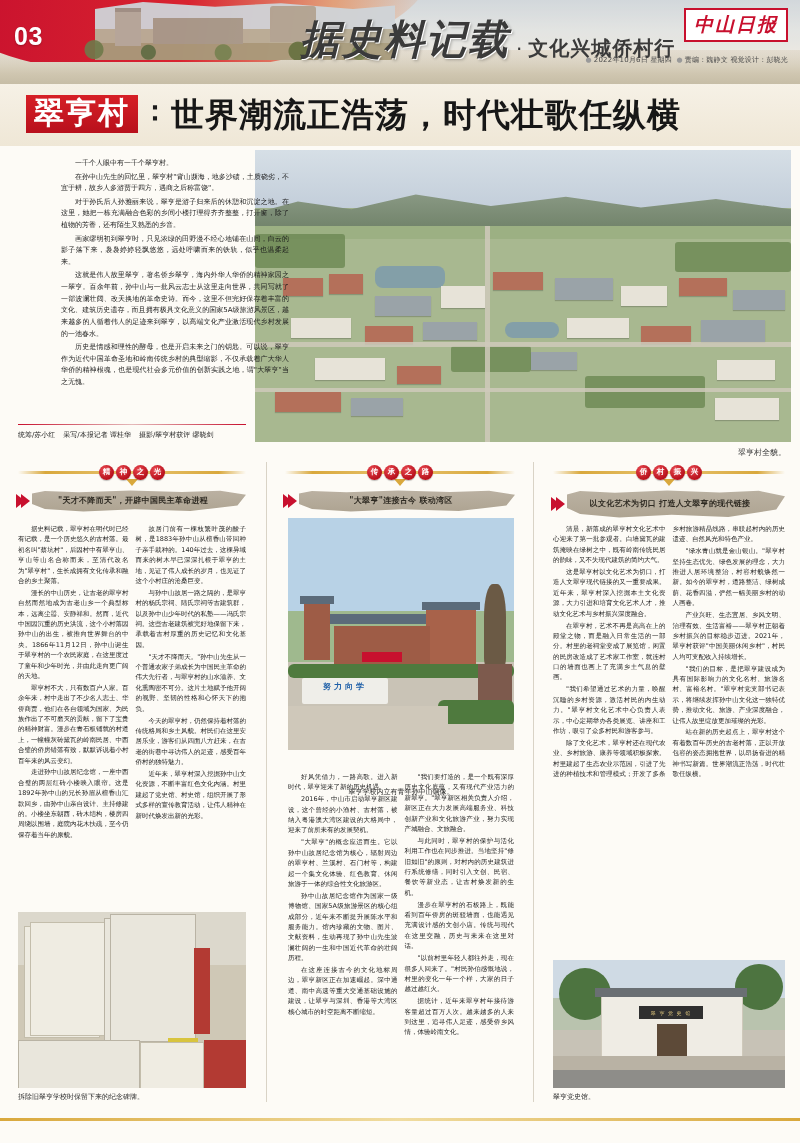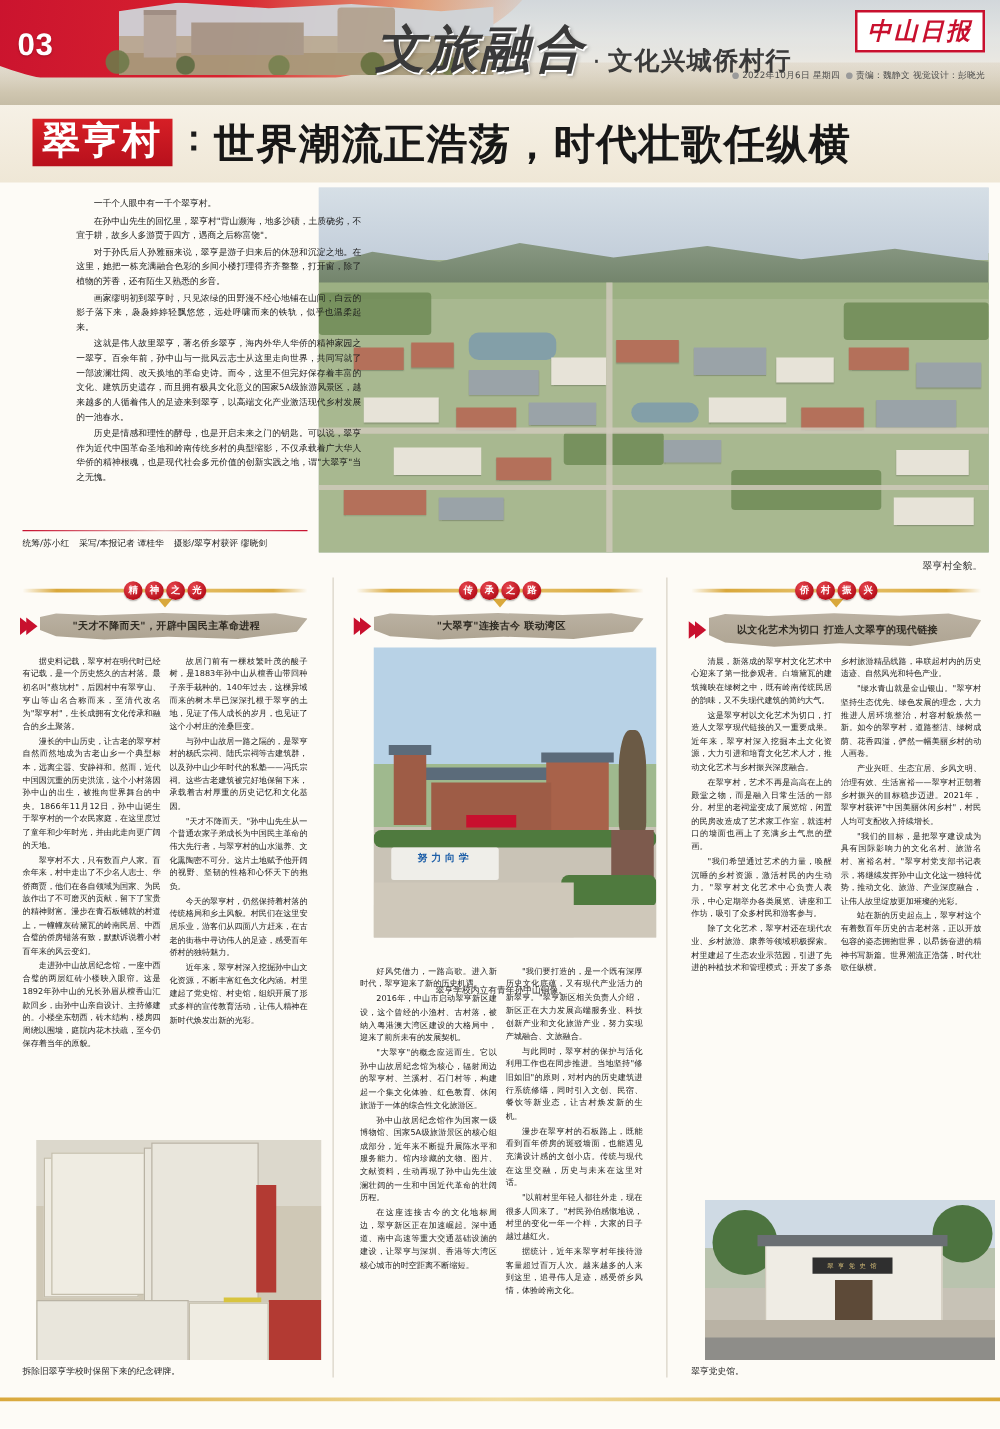--- a/index.html
+++ b/index.html
@@ -121,21 +121,21 @@
     border-left:9px solid #c8102e;margin-right:-4px;}
   .sec-sub-text{position:relative;z-index:3;flex:1;text-align:center;font-size:8px;color:#2e2a22;
     font-weight:bold;letter-spacing:.3px;line-height:1.15;padding-right:6px;}
 
   
   .body-col{position:absolute;font-size:6.5px;line-height:1.6;color:#1d1d1d;text-align:justify;
     column-gap:7px;}
   .body-col p{margin:0 0 1.5px 0;text-indent:2em;}
 
   
-  .photo{position:absolute;overflow:hidden;background:#cdd3d8;margin-left:11px;}
+  .photo{position:absolute;overflow:hidden;background:#cdd3d8;}
   .ph-school{background:linear-gradient(180deg,#b8d2e6 0 40%,#9fb98e 40% 62%,#c9c3b6 62% 100%);}
   .ph-school .bldg{position:absolute;background:#9e5c46;}
   .ph-school .bldg2{position:absolute;background:#a8624a;}
   .ph-school .roof{position:absolute;background:#5b6b7a;}
   .ph-school .wall{position:absolute;background:#efeee9;border-radius:2px;}
   .ph-school .wall b{display:block;color:#1e5fa8;font-size:8px;text-align:center;padding-top:3px;
     letter-spacing:3px;font-family:"DejaVu Serif","Liberation Serif",serif;}
   .ph-school .statue-body{position:absolute;background:#6b5a45;border-radius:40% 40% 10% 10%;}
   .ph-school .plinth{position:absolute;background:#7d5a4d;}
   .ph-school .hedge{position:absolute;background:#4f7a3e;border-radius:6px;}
@@ -182,21 +182,21 @@
     </div>
     <div class="mh-photo">
       <div class="b1"></div>
         <div class="b2"></div>
         <div class="b3"></div>
     </div>
     <div class="mh-trees"></div>
     <div class="page-num">03</div>
 
     <div class="mh-title">
-      <span class="main">文旅融合</span>
+      <span class="main">据史料记载</span>
       <span class="dot">·</span>
       <span class="sub">文化兴城侨村行</span>
     </div>
 
     <div class="mh-brand">
       <span>中山日报</span>
     </div>
 
     <div class="mh-meta">
       <span class="sep">●</span><span>2022年10月6日</span>

